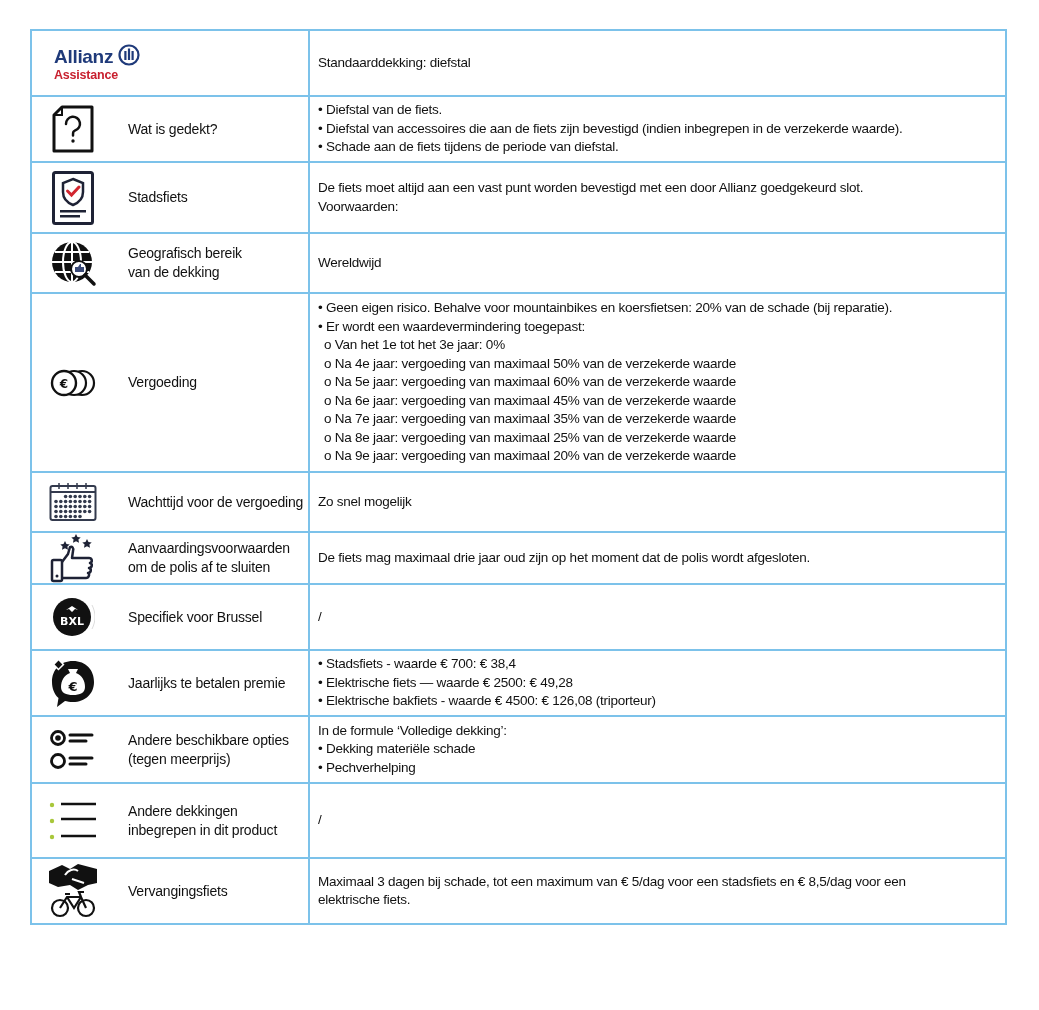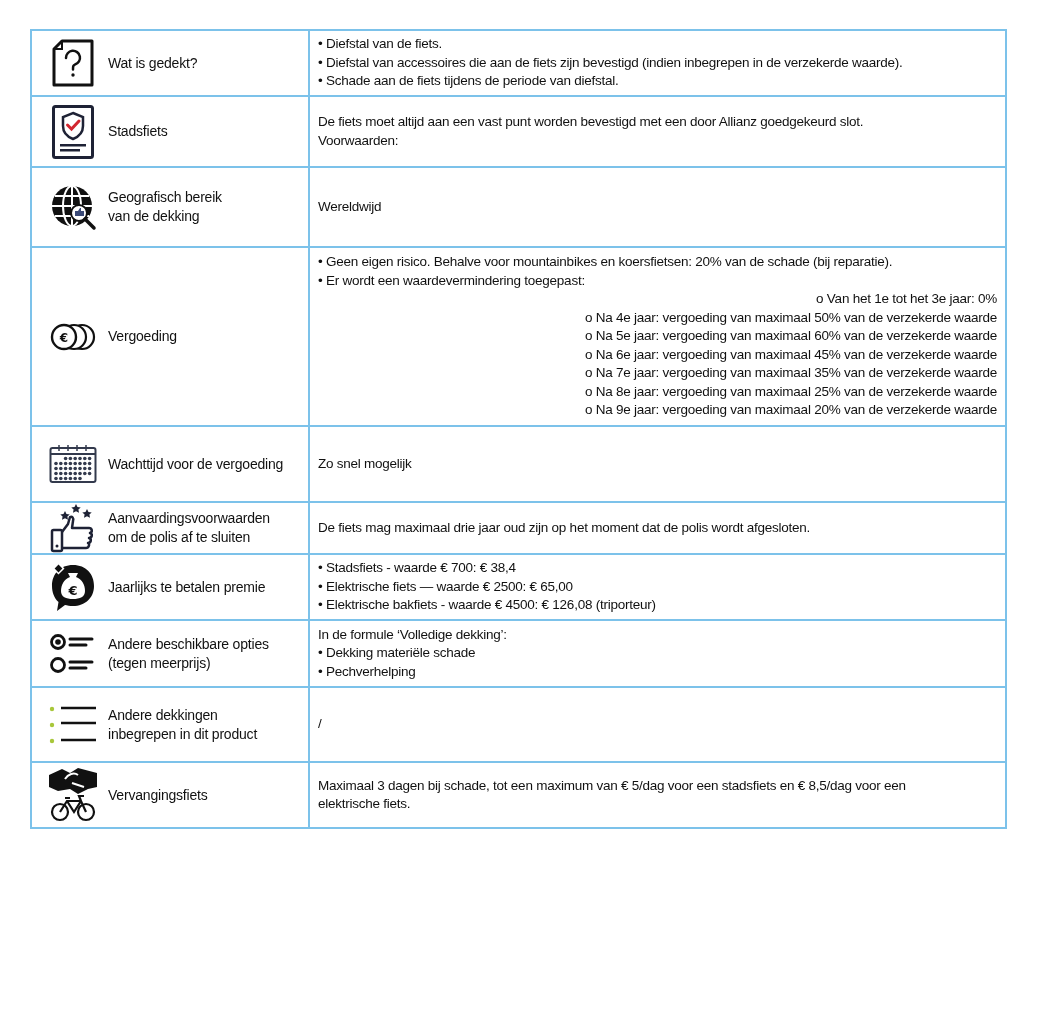--- a/index.html
+++ b/index.html
@@ -4,37 +4,60 @@
 <style>
   html, body { margin: 0; padding: 0; background: #ffffff; }
   body { width: 1039px; height: 1010px; position: relative; font-family: "Liberation Sans", sans-serif; color: #111; }
   table.ipid {
     position: absolute; left: 30px; top: 29px; width: 977px;
     border-collapse: collapse; table-layout: fixed;
   }
   table.ipid td { border: 2px solid #7cc2ea; vertical-align: middle; padding: 0; }
   td.label-cell { width: 276px; }
   td.value-cell { padding-left: 8px !important; padding-right: 8px !important; }
-  .label-wrap { display: flex; align-items: center; padding-left: 16px; }
+  .label-wrap { display: flex; align-items: center; padding-left: 16px; gap: 20px; }
   .icon { width: 50px; height: 50px; flex: 0 0 50px; display: flex; align-items: center; justify-content: center; margin-right: 10px; }
   .icon svg { display: block; }
   .label-text { font-size: 14px; line-height: 19px; letter-spacing: -0.2px; }
   .value-text { font-size: 13.5px; line-height: 18.5px; letter-spacing: -0.25px; }
   .value-text div { white-space: nowrap; }
-  .sub { padding-left: 6px; text-align: right; }
+  .sub { padding-left: 6px; }
   .logo { padding-left: 22px; display: flex; flex-direction: column; font-weight: bold; }
   .logo .l1 { display: flex; align-items: center; color: #1f3a7a; font-size: 19px; line-height: 19px; letter-spacing: -0.3px; }
   .logo .l2 { color: #c8202f; font-size: 12.5px; line-height: 13px; letter-spacing: -0.2px; }
   .logo .mark { margin-left: 5px; }
 </style>
 </head>
 <body>
 
 <table class="ipid">
   <tbody>
+      <tr style="height:66px">
+    <td class="label-cell">
+      <div class="logo">
+        <div class="l1">
+          <span>Allianz</span>
+          <span class="mark">
+            <svg width="22" height="22" viewBox="0 0 22 22">
+                  <circle cx="11" cy="11" r="9.5" fill="none" stroke="#1f3a7a" stroke-width="2.2"></circle>
+                  <rect x="6.3" y="7" width="2.2" height="9" fill="#1f3a7a"></rect>
+                  <rect x="9.9" y="4.5" width="2.2" height="11.5" fill="#1f3a7a"></rect>
+                  <rect x="13.5" y="7" width="2.2" height="9" fill="#1f3a7a"></rect>
+                </svg>
+          </span>
+        </div>
+        <div class="l2">Assistance</div>
+      </div>
+    </td>
+    <td class="value-cell">
+      <div class="value-text">
+            <div>Standaarddekking: diefstal</div>
+          </div>
+    </td>
+  </tr>
 
   <tr style="height:66px">
     <td class="label-cell">
           <div class="label-wrap">
       <div class="icon">
         <svg width="46" height="50" viewBox="0 0 46 50">
                 <path d="M12 3 H42 V47 H4 V11 Z" fill="none" stroke="#111" stroke-width="3" stroke-linejoin="round"></path>
                 <path d="M4 11 H12 V3" fill="none" stroke="#111" stroke-width="2"></path>
                 <path d="M16 20 a7 7 0 1 1 9 6.5 c-2 1 -2 2 -2 5" fill="none" stroke="#111" stroke-width="2.5" stroke-linecap="round"></path>
                 <circle cx="23" cy="37" r="1.7" fill="#111"></circle>
@@ -72,21 +95,21 @@
     </div>
         </td>
     <td class="value-cell">
           <div class="value-text">
       <div>De fiets moet altijd aan een vast punt worden bevestigd met een door Allianz goedgekeurd slot.</div>
       <div>Voorwaarden:</div>
     </div>
         </td>
   </tr>
 
-  <tr style="height:80px">
+  <tr style="height:60px">
     <td class="label-cell">
           <div class="label-wrap">
       <div class="icon">
         <svg width="48" height="48" viewBox="0 0 48 48">
                 <circle cx="23" cy="23" r="20" fill="#111"></circle>
                 <g fill="none" stroke="#fff" stroke-width="2">
                   <ellipse cx="23" cy="23" rx="9" ry="20"></ellipse>
                   <line x1="23" y1="3" x2="23" y2="43"></line>
                   <line x1="3" y1="23" x2="43" y2="23"></line>
                   <path d="M6 13 H40"></path>
@@ -135,21 +158,21 @@
       <div class="sub">o  Na 4e jaar: vergoeding van maximaal 50% van de verzekerde waarde</div>
       <div class="sub">o  Na 5e jaar: vergoeding van maximaal 60% van de verzekerde waarde</div>
       <div class="sub">o  Na 6e jaar: vergoeding van maximaal 45% van de verzekerde waarde</div>
       <div class="sub">o  Na 7e jaar: vergoeding van maximaal 35% van de verzekerde waarde</div>
       <div class="sub">o  Na 8e jaar: vergoeding van maximaal 25% van de verzekerde waarde</div>
       <div class="sub">o  Na 9e jaar: vergoeding van maximaal 20% van de verzekerde waarde</div>
     </div>
         </td>
   </tr>
 
-  <tr style="height:76px">
+  <tr style="height:60px">
     <td class="label-cell">
           <div class="label-wrap">
       <div class="icon">
         <svg width="48" height="40" viewBox="0 0 48 40">
                 <rect x="1.5" y="4" width="45" height="34" rx="2" fill="#fff" stroke="#333a4d" stroke-width="2"></rect>
                 <line x1="1.5" y1="10" x2="46.5" y2="10" stroke="#333a4d" stroke-width="2"></line>
                 <g stroke="#333a4d" stroke-width="1.5">
                   <line x1="10" y1="1" x2="10" y2="7"></line>
                   <line x1="19" y1="1" x2="19" y2="7"></line>
                   <line x1="28" y1="1" x2="28" y2="7"></line>
@@ -228,41 +251,63 @@
       </div>
     </div>
         </td>
     <td class="value-cell">
           <div class="value-text">
       <div>De fiets mag maximaal drie jaar oud zijn op het moment dat de polis wordt afgesloten.</div>
     </div>
         </td>
   </tr>
 
+  <tr style="height:66px">
+    <td class="label-cell">
+          <div class="label-wrap">
+      <div class="icon">
+        <svg width="44" height="44" viewBox="0 0 44 44">
+                <circle cx="21" cy="22" r="19" fill="#111"></circle>
+                <path d="M15 15 l6 -4 l6 4 l-3 -1 l-3 3 l-3 -3 z" fill="#fff"></path>
+                <text x="21" y="30" font-size="11" font-weight="bold" text-anchor="middle" font-family="DejaVu Sans, sans-serif" fill="#fff">BXL</text>
+                <path d="M41 10 C45 18 45 26 41 34" fill="none" stroke="#ddd" stroke-width="1"></path>
+              </svg>
+      </div>
+      <div class="label-text">
+              <div>Specifiek voor Brussel</div>
+            </div>
+    </div>
+        </td>
+    <td class="value-cell">
+          <div class="value-text">
+      <div>/</div>
+    </div>
+        </td>
+  </tr>
 
   <tr style="height:66px">
     <td class="label-cell">
           <div class="label-wrap">
       <div class="icon">
         <svg width="48" height="52" viewBox="0 0 48 52">
                 <path d="M24 4 C37 4 45 13 45 25 C45 37 36 45 24 45 C21 45 18 44.5 16 44 L8 50 L9.5 41 C5 37 3 31 3 25 C3 13 11 4 24 4 Z" fill="#111"></path>
                 <rect x="6" y="4" width="7" height="7" transform="rotate(45 9.5 7.5)" fill="#111" stroke="#fff" stroke-width="1.5"></rect>
                 <path d="M19 12 h10 l-2 4 c6 2 9 8 9 14 c0 6 -5 8 -12 8 c-7 0 -12 -2 -12 -8 c0 -6 3 -12 9 -14 z" fill="#fff"></path>
                 <text x="24" y="34" font-size="13" font-weight="bold" text-anchor="middle" font-family="DejaVu Sans, sans-serif" fill="#111">€</text>
               </svg>
       </div>
       <div class="label-text">
               <div>Jaarlijks te betalen premie</div>
             </div>
     </div>
         </td>
     <td class="value-cell">
           <div class="value-text">
       <div>• Stadsfiets - waarde € 700: € 38,4</div>
-      <div>• Elektrische fiets — waarde € 2500: € 65,00</div>
+      <div>• Elektrische fiets — waarde € 2500: € 49,28</div>
       <div>• Elektrische bakfiets - waarde € 4500: € 126,08 (triporteur)</div>
     </div>
         </td>
   </tr>
 
   <tr style="height:67px">
     <td class="label-cell">
           <div class="label-wrap">
       <div class="icon">
         <svg width="46" height="44" viewBox="0 0 46 44">

